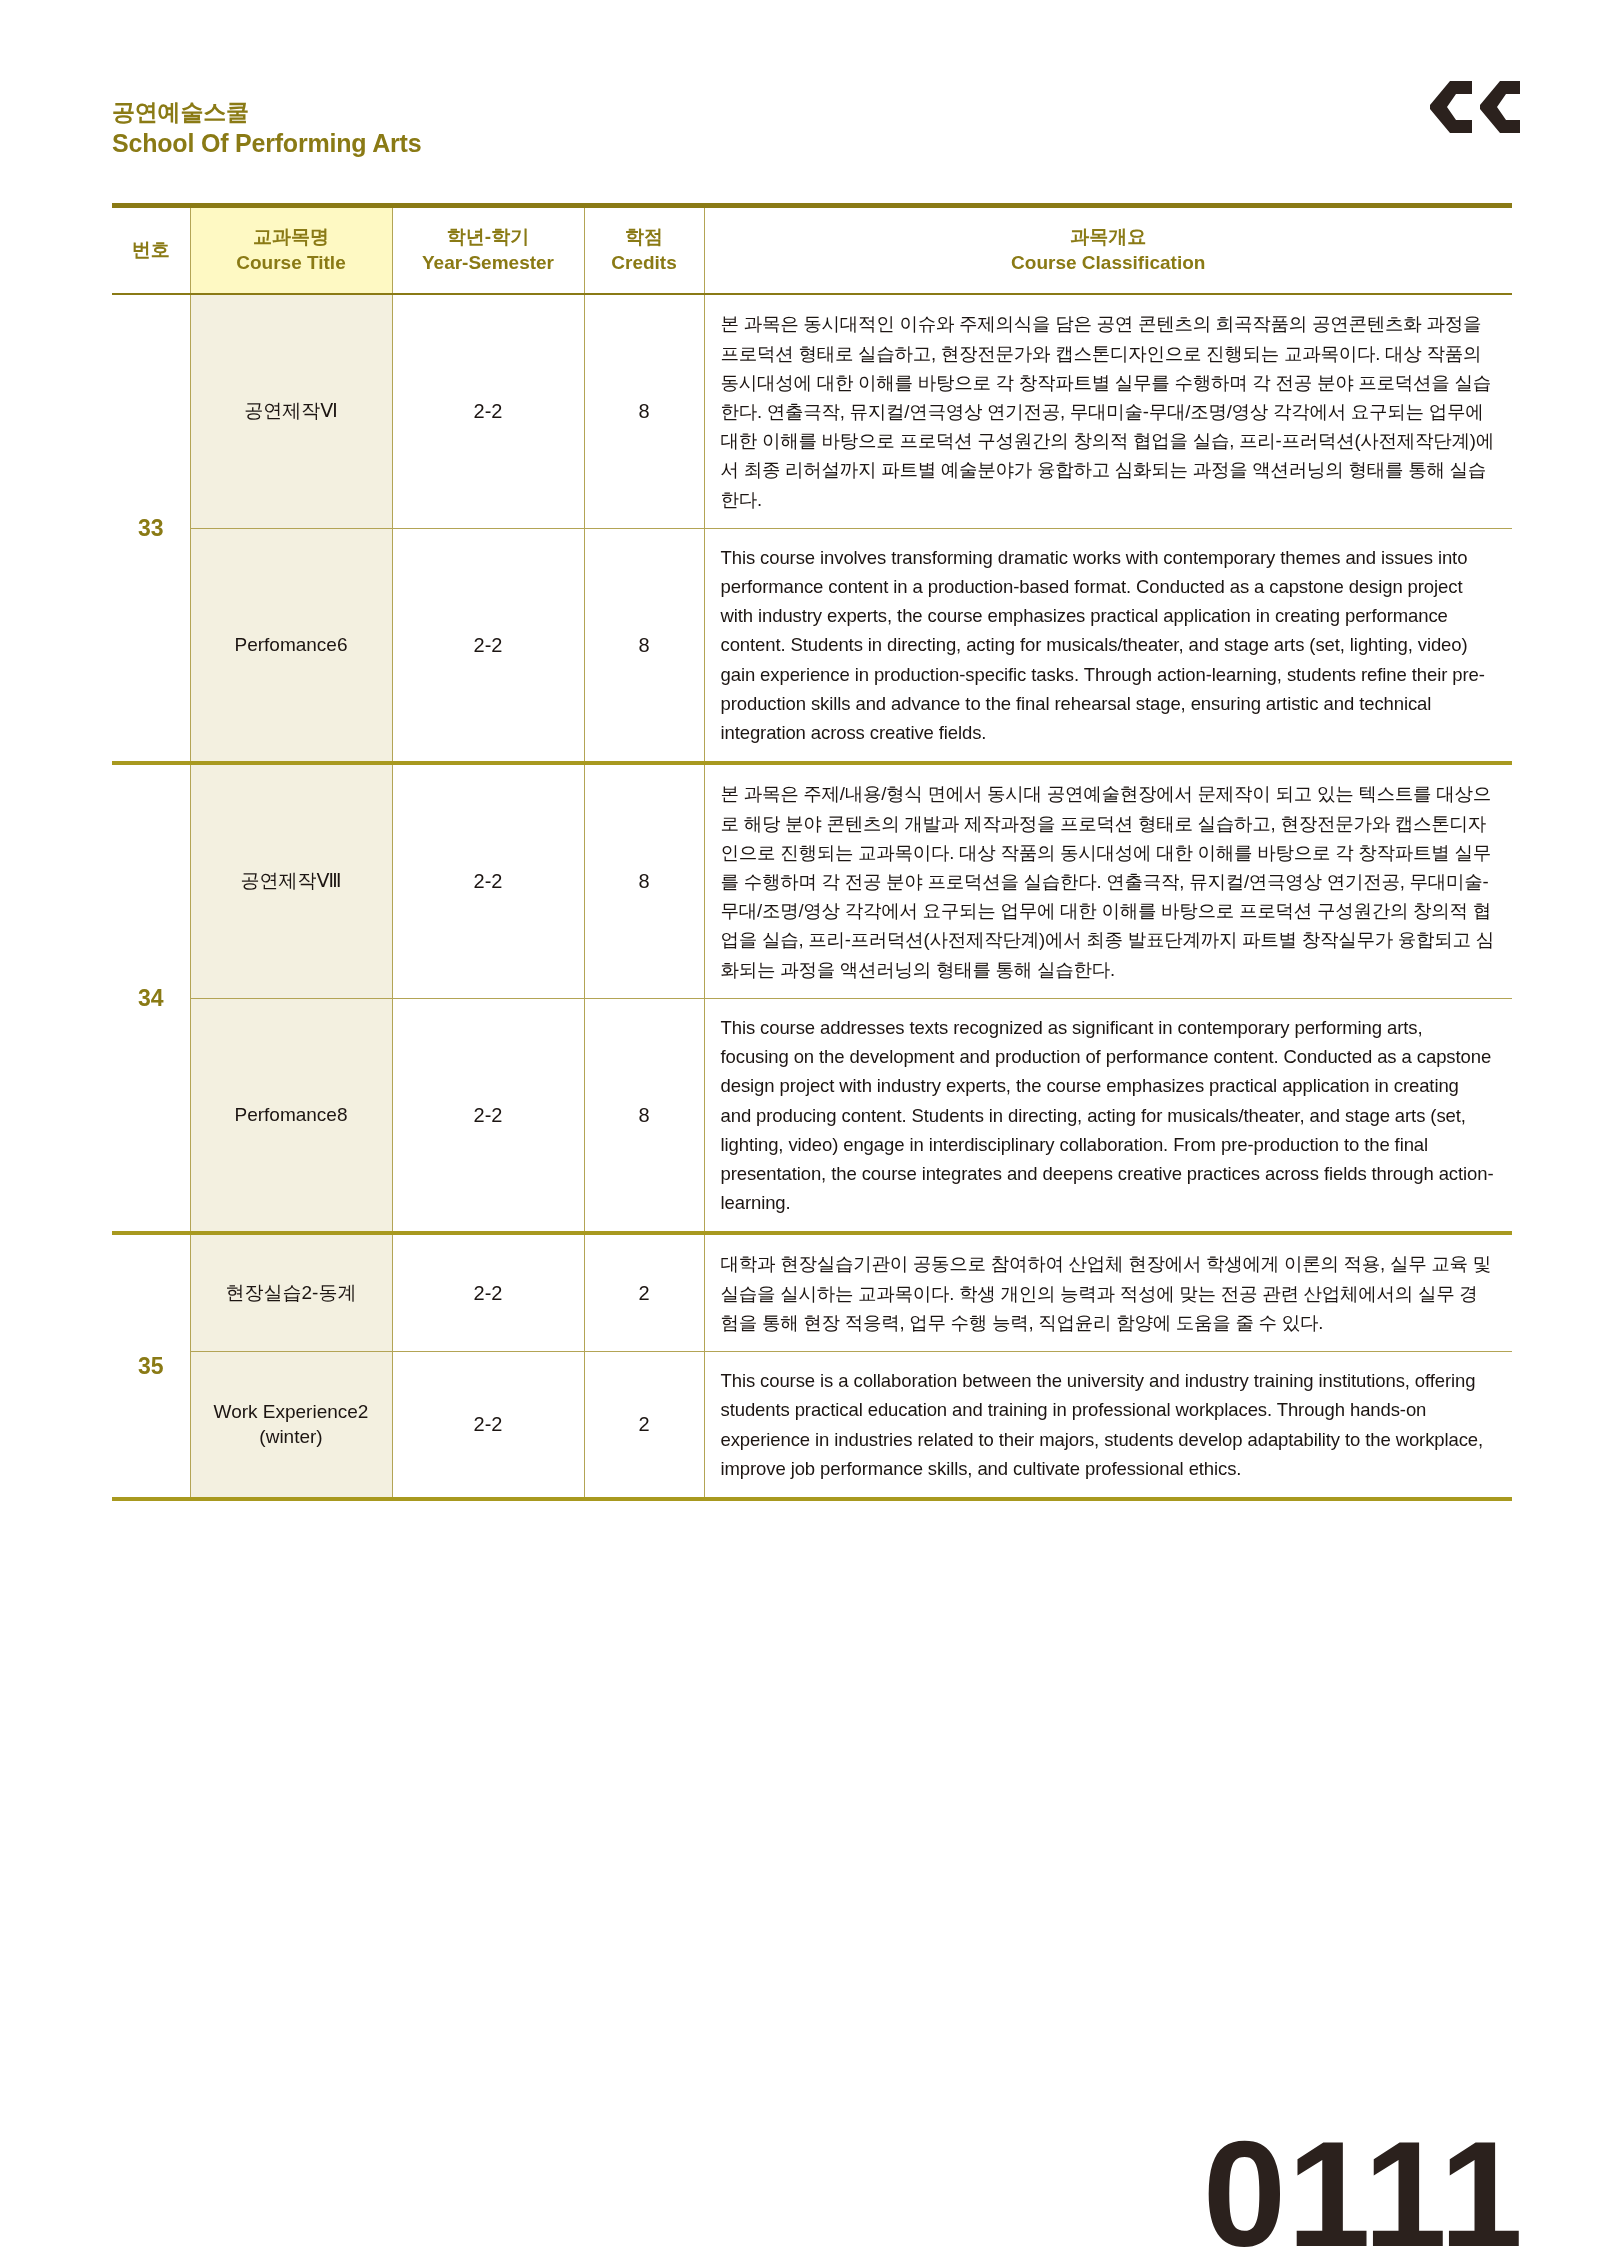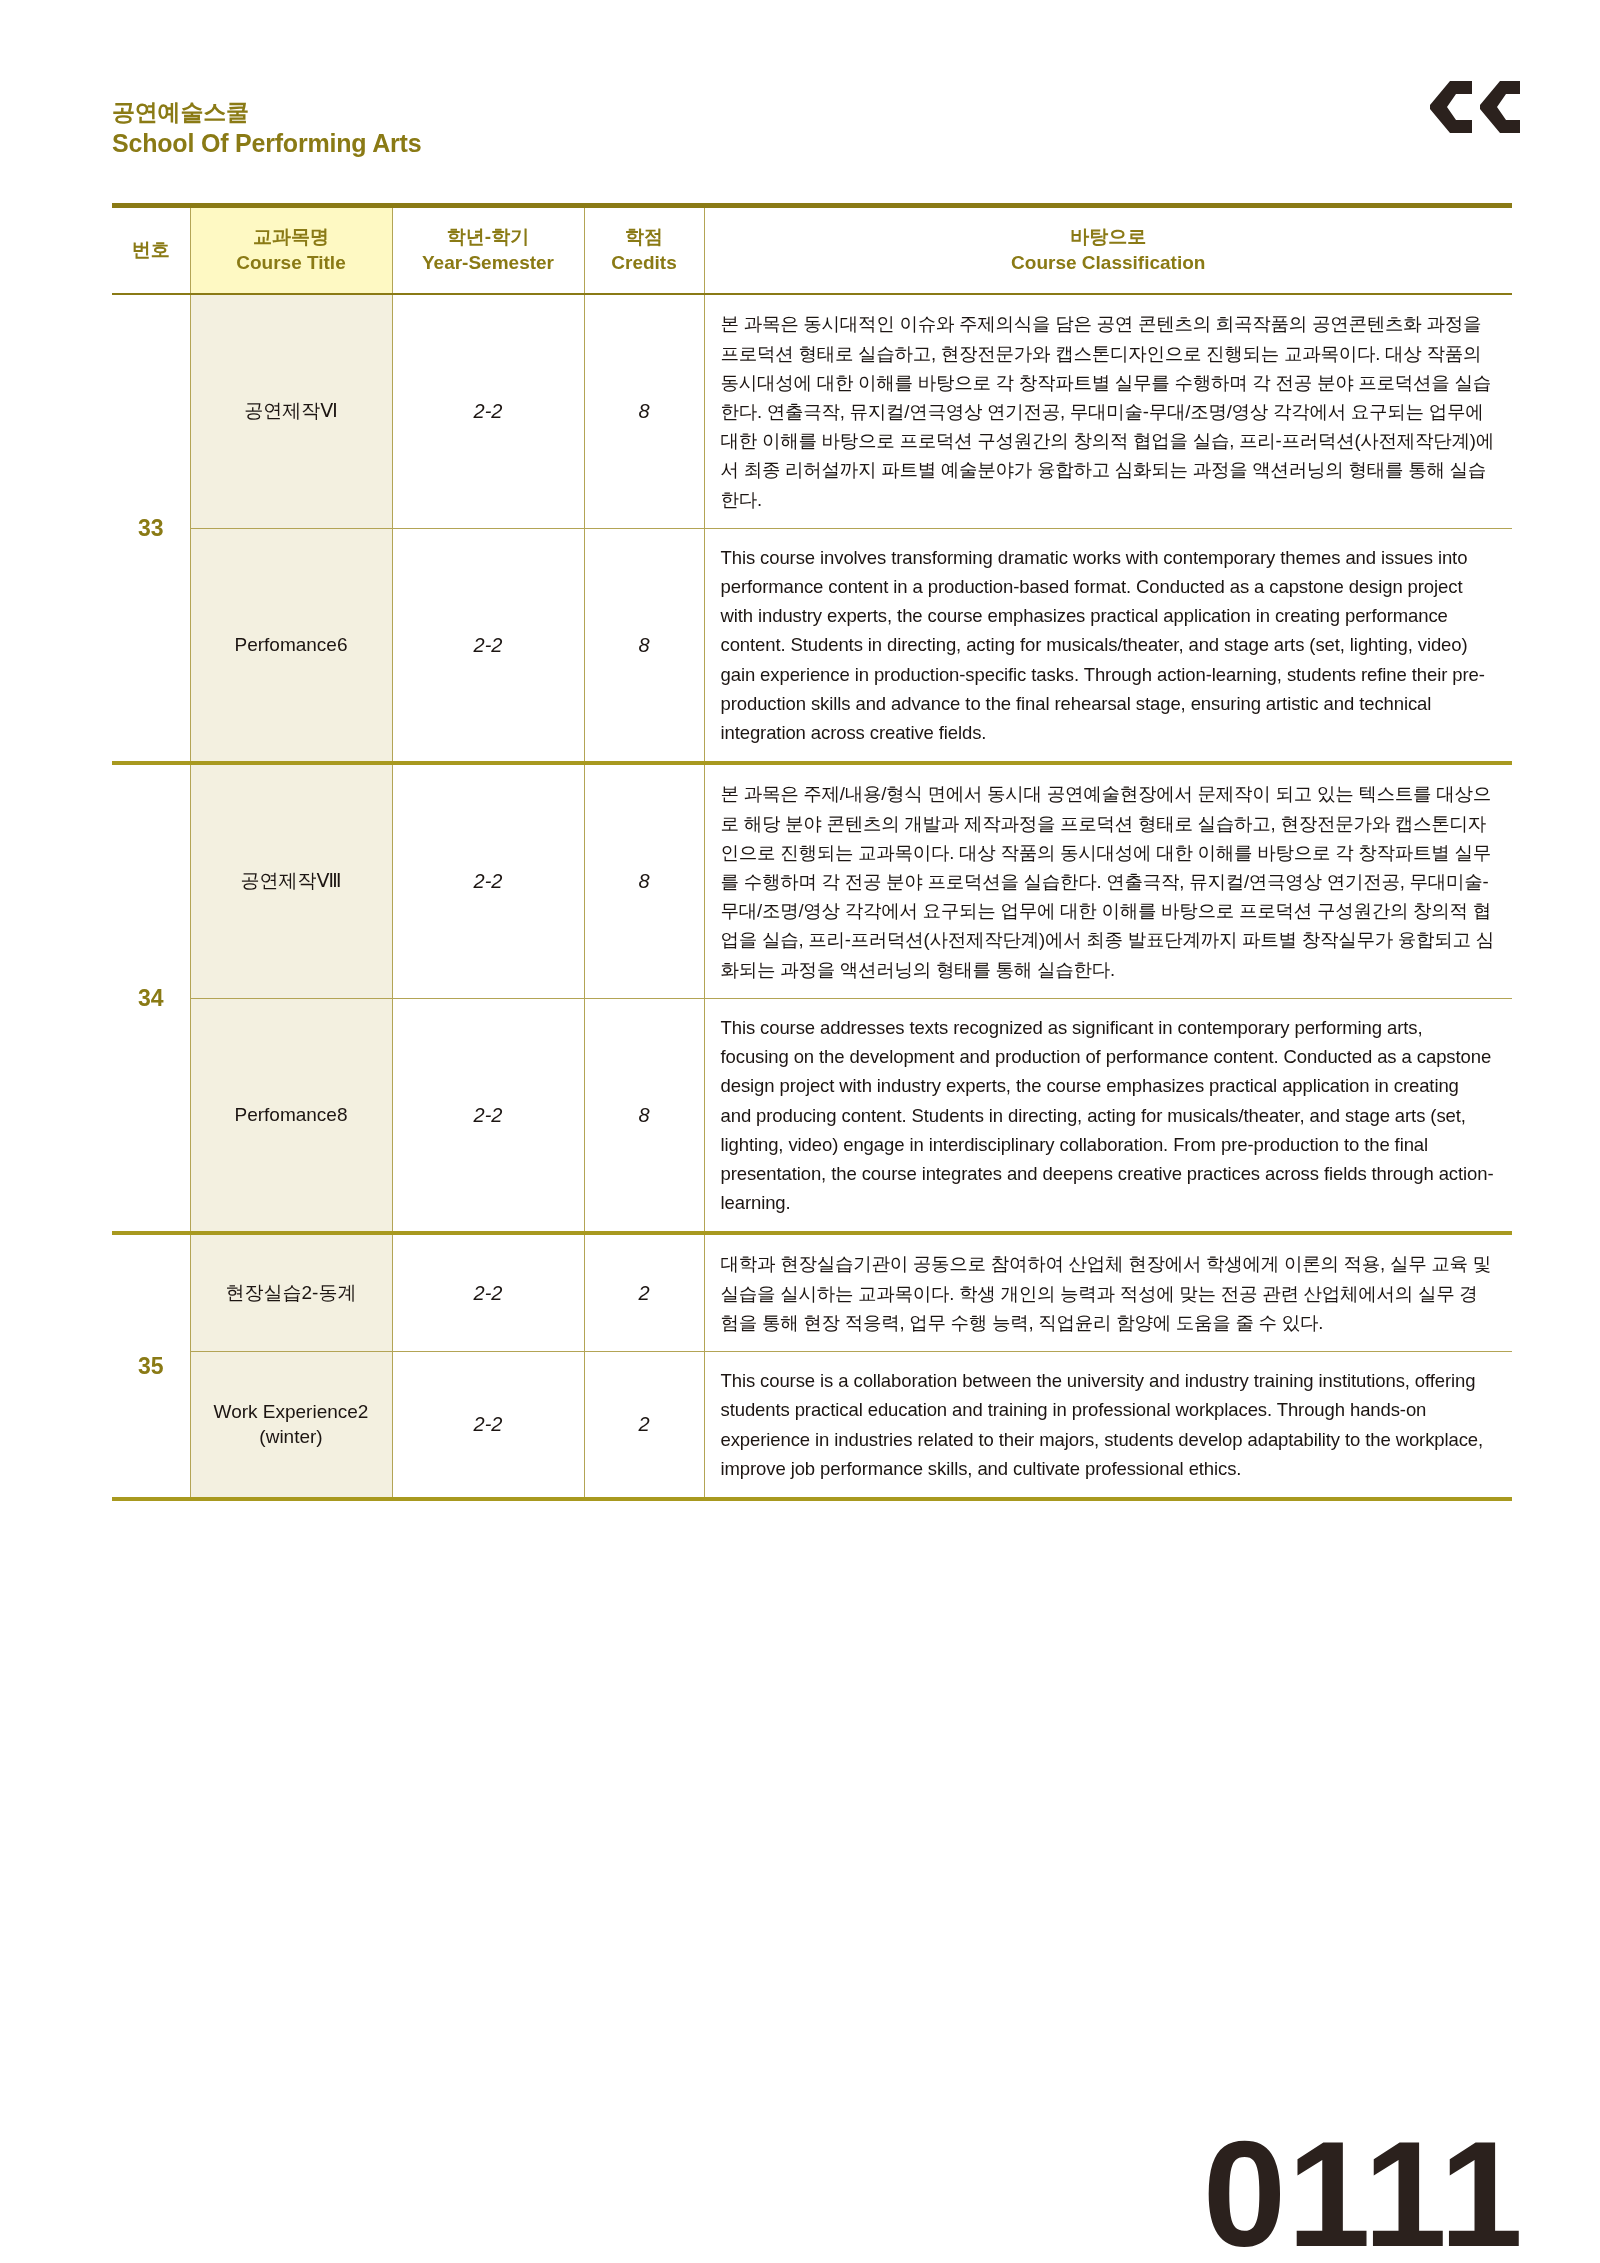--- a/index.html
+++ b/index.html
@@ -120,21 +120,20 @@
     text-align: center;
     line-height: 1.3;
     padding: 20px 4px;
     font-size: 19px;
     color: #1c1512;
   }
   td.cell-ys, td.cell-cr {
     text-align: center;
     font-size: 20px;
     color: #1c1512;
-    font-style: italic;
   }
   td.cell-desc {
     padding: 14px 18px 14px 16px;
     text-align: left;
     line-height: 1.58;
     font-size: 18.5px;
     color: #1c1512;
     vertical-align: middle;
   }
   td.cell-desc.ko { letter-spacing: -0.25px; }
@@ -194,21 +193,21 @@
       </th>
       <th class="th-ys">
         <span>학년-학기</span>
         <span class="hdr-line2">Year-Semester</span>
       </th>
       <th class="th-cr">
         <span>학점</span>
         <span class="hdr-line2">Credits</span>
       </th>
       <th class="th-desc">
-        <span>바탕으로</span>
+        <span>과목개요</span>
         <span class="hdr-line2">Course Classification</span>
       </th>
     </tr>
   </thead>
   <tbody id="table-body">
       <tr>
         <td class="cell-no" rowspan="2" style="border-bottom: 4px solid rgb(168, 153, 31);">33</td>
         <td class="cell-title">공연제작Ⅵ</td>
         <td class="cell-ys">2-2</td>
         <td class="cell-cr">8</td>

